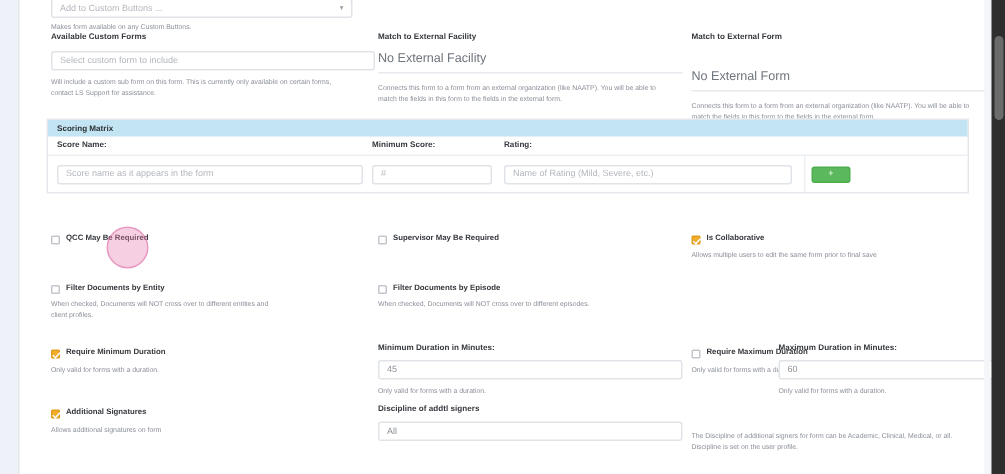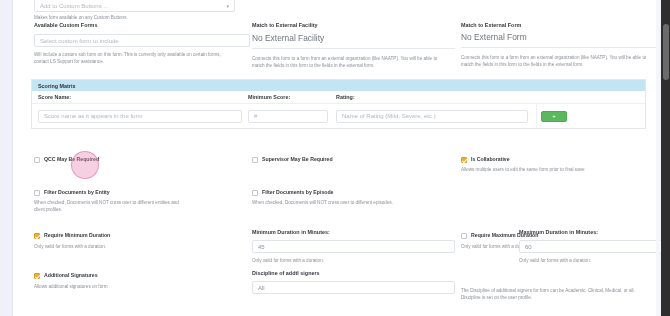--- a/index.html
+++ b/index.html
@@ -204,21 +204,21 @@
 
     <div class="col-m" style="top:27px;">
       <div class="lbl">Match to External Facility</div>
       <div class="underline-field" style="margin-top:4px;">No External Facility</div>
       <div class="help" style="margin-top:6px;">Connects this form to a form from an external organization (like NAATP). You will be able to</div>
       <div class="help">match the fields in this form to the fields in the external form.</div>
     </div>
 
     <div class="col-r" style="top:27px;">
       <div class="lbl">Match to External Form</div>
-      <div class="underline-field" style="margin-top:3px;">No External Form</div>
+      <div class="underline-field" style="margin-top:16px;">No External Form</div>
       <div class="help" style="margin-top:6px;">Connects this form to a form from an external organization (like NAATP). You will be able to</div>
       <div class="help">match the fields in this form to the fields in the external form.</div>
     </div>
 
     <div class="matrix">
       <div class="matrix-title">Scoring Matrix</div>
       <div class="matrix-head">
         <div class="mh-1 lbl">Score Name:</div>
         <div class="mh-2 lbl">Minimum Score:</div>
         <div class="mh-3 lbl">Rating:</div>

